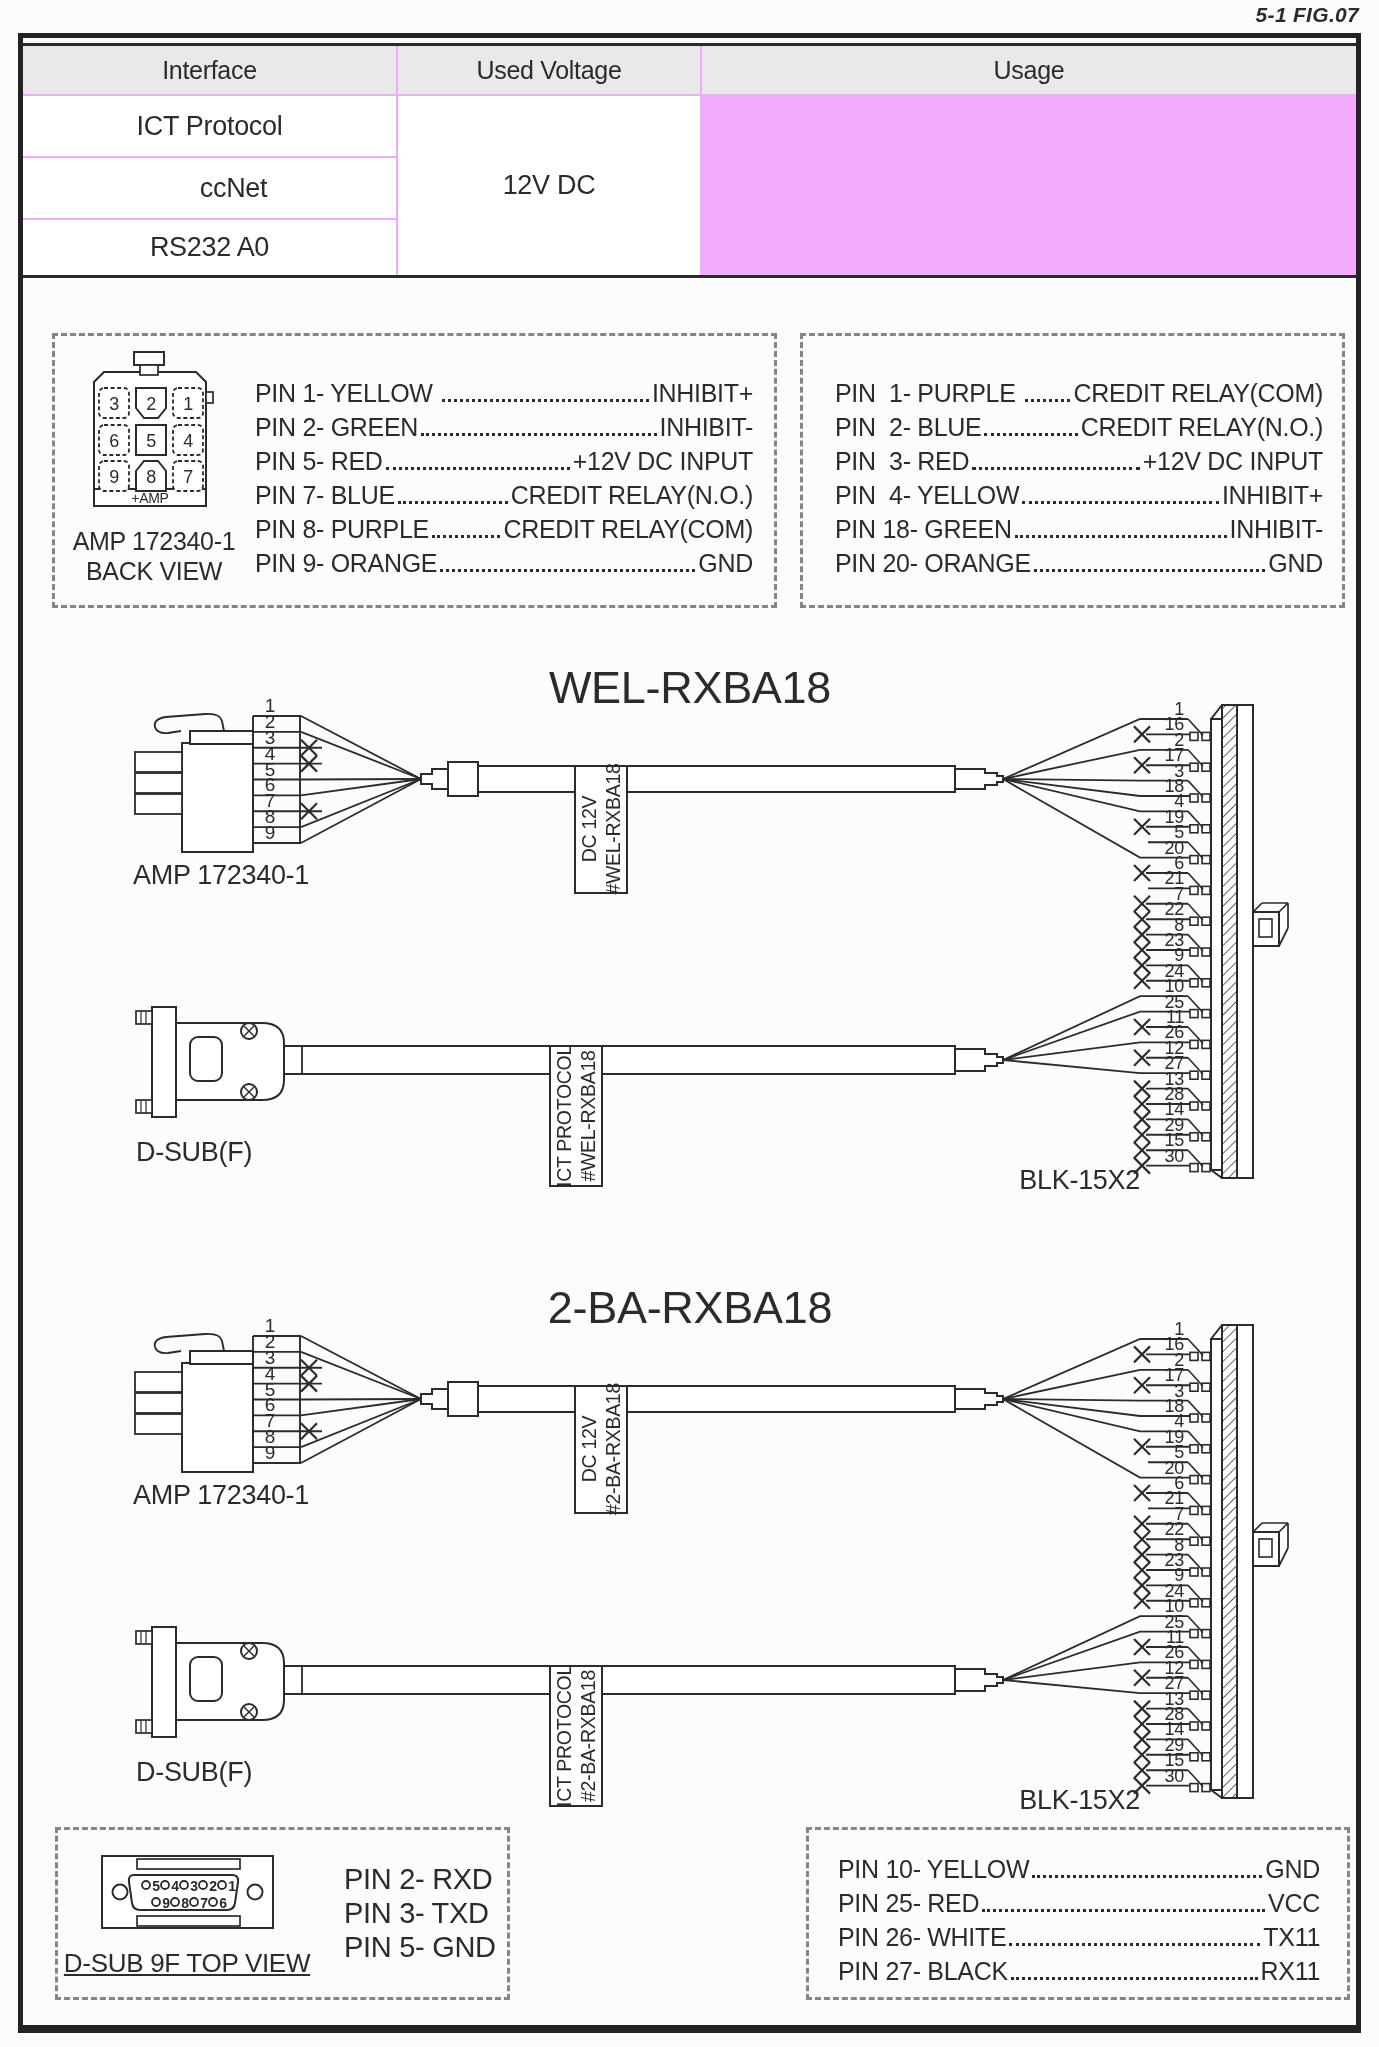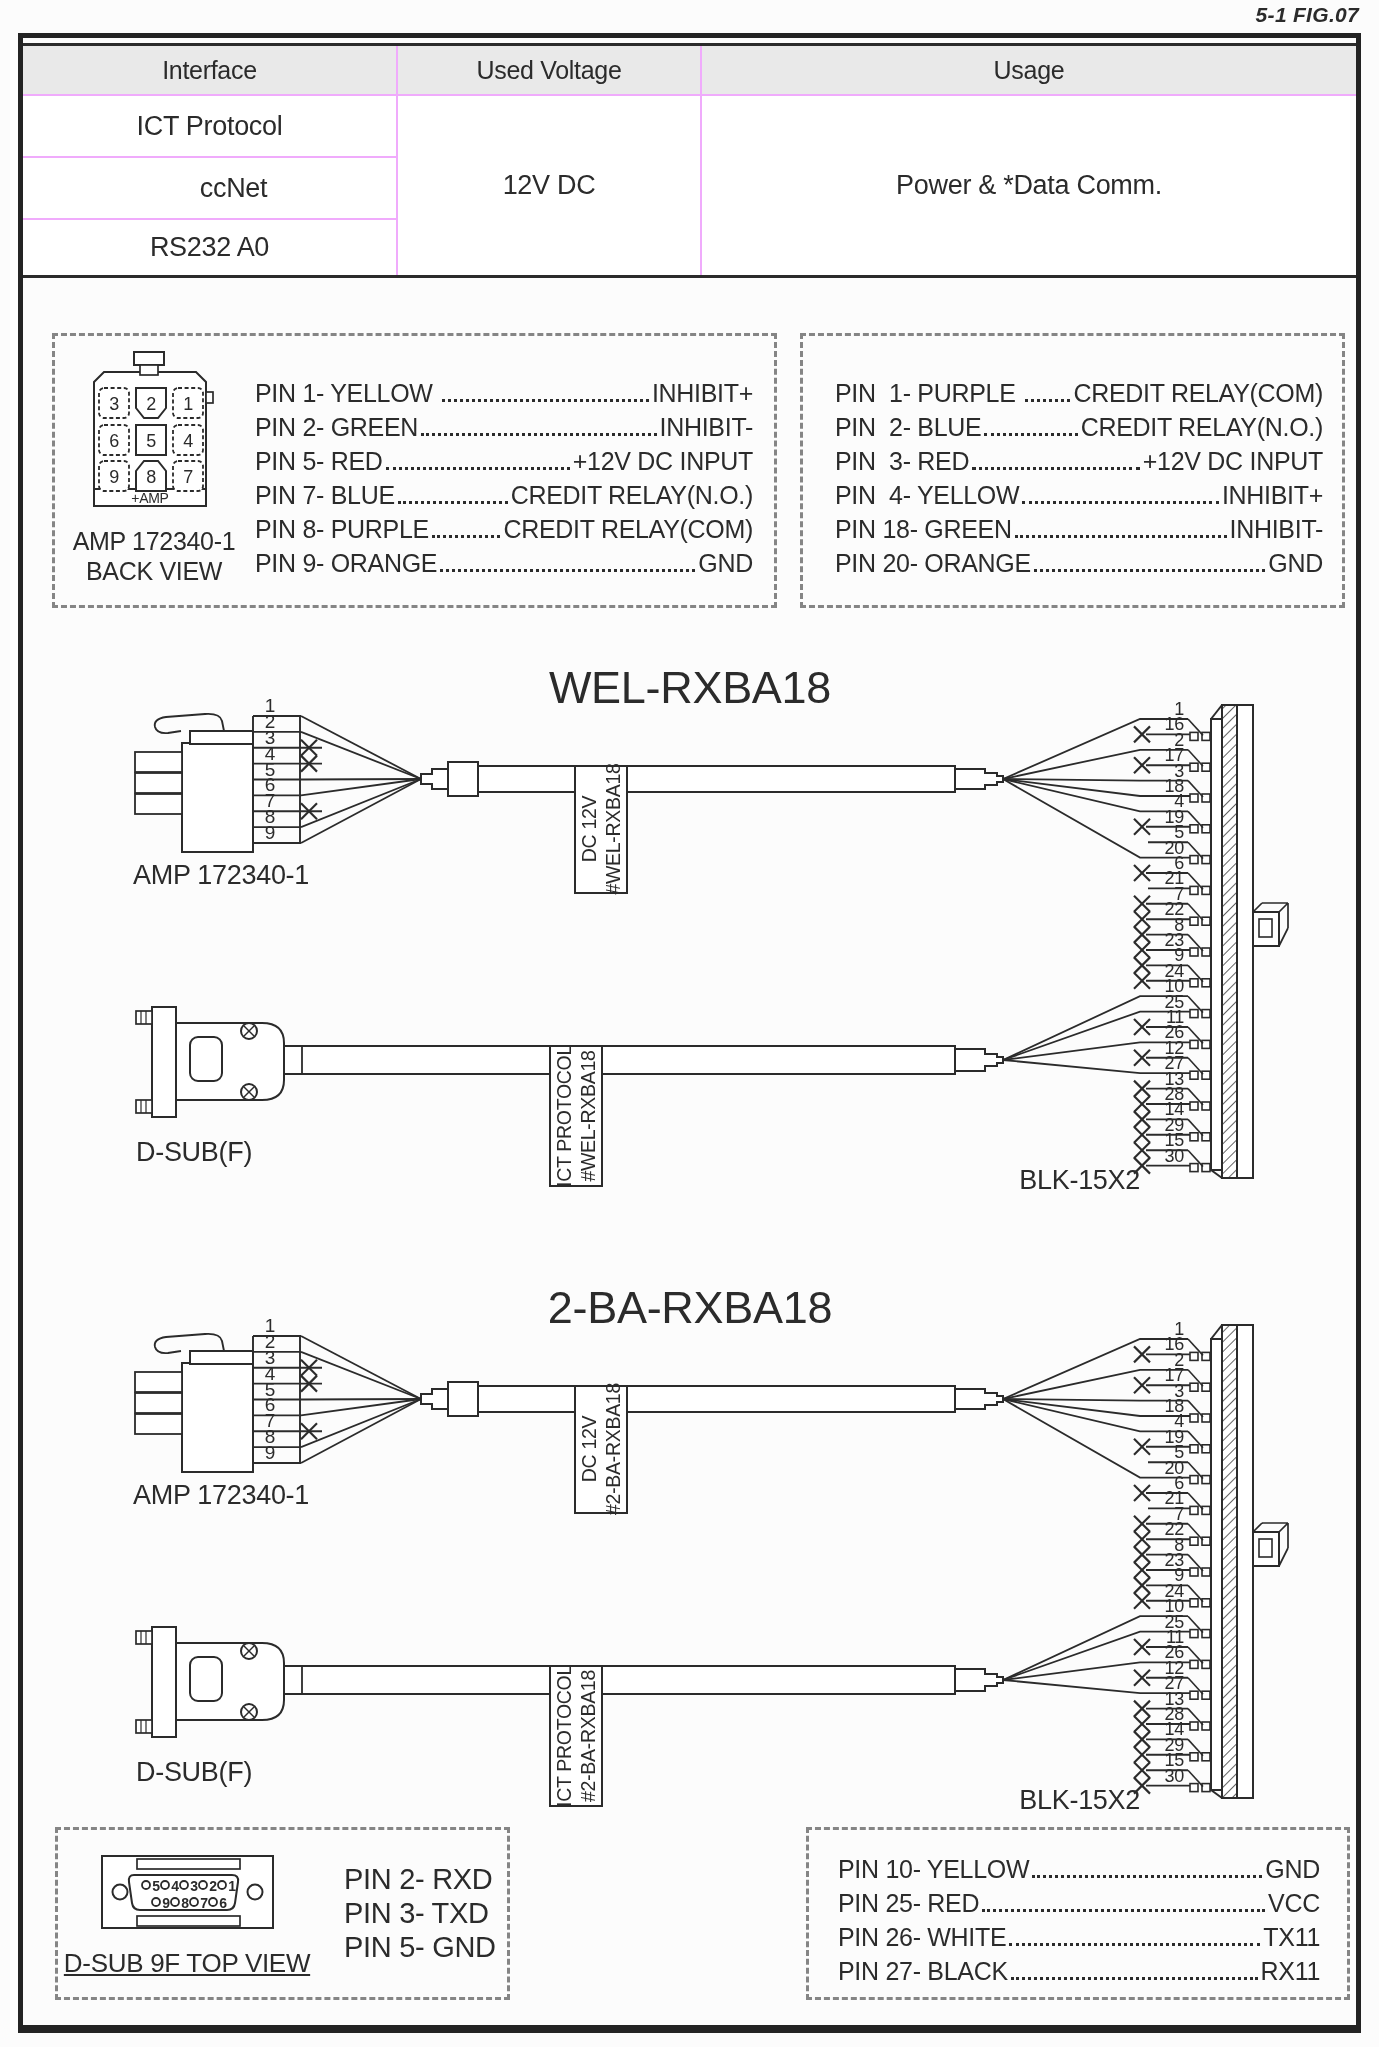--- a/index.html
+++ b/index.html
@@ -45,21 +45,20 @@
 
   <div class="figref">5-1 FIG.07</div>
   <div class="frame"></div>
 
   <div class="tbl">
     <div class="cell hdr">Interface</div>
     <div class="cell hdr">Used Voltage</div>
     <div class="cell hdr">Usage</div>
     <div class="cell c-ict">ICT Protocol</div>
     <div class="cell c-volt">12V DC</div>
-    <div class="cell c-use">Power &amp; *Data Comm.</div>
     <div class="cell c-cc">ccNet</div>
     <div class="cell c-rs">RS232 A0</div>
   </div>
 
   <div class="dashed box1"></div>
   <div class="dashed box2"></div>
   <div class="dashed box3"></div>
   <div class="dashed box4"></div>
 
   <div class="pincol" id="amp-pins">

